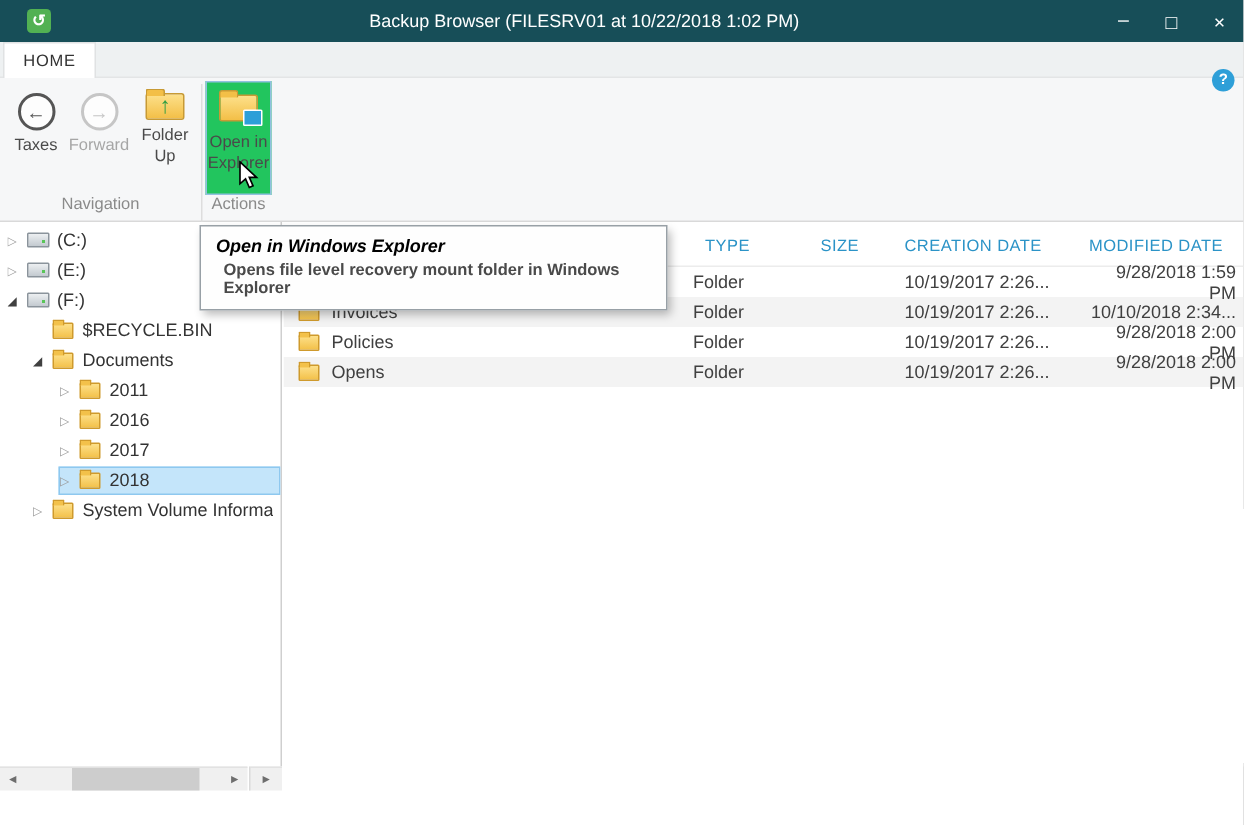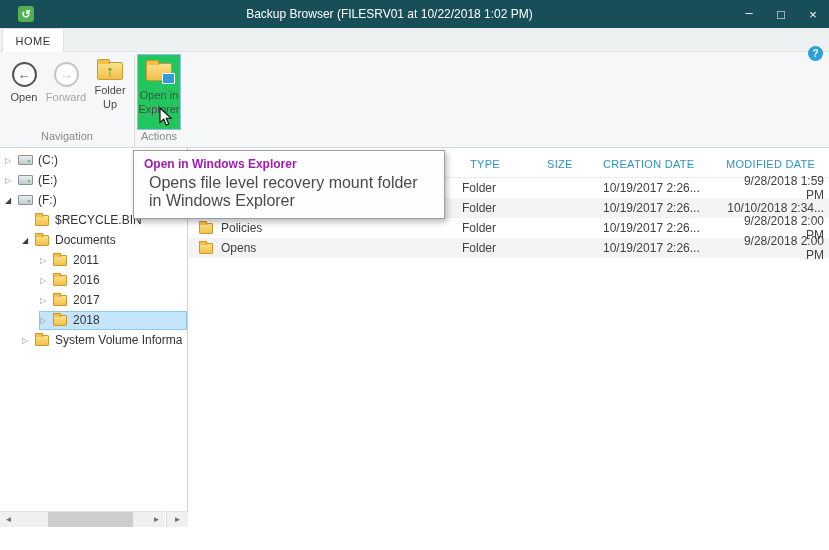--- a/index.html
+++ b/index.html
@@ -50,22 +50,22 @@
   .up-arrow{position:absolute;left:0;right:0;top:-1px;color:#2f9e44;font-size:15px;font-weight:bold;line-height:18px;text-align:center;}
   .explorer-pane{position:absolute;right:-4px;bottom:-4px;width:13px;height:11px;background:#2d9fd8;border:1px solid #fff;border-radius:1px;}
   .group-sep{position:absolute;left:134px;top:4px;height:122px;width:1px;background:#dddddd;}
   .group-label{position:absolute;top:78px;font-size:11px;color:#8a8a8a;text-align:center;}
   .group-nav{left:0;width:134px;}
   .group-act{left:135px;width:48px;}
 
   
   .tooltip{position:absolute;left:133px;top:150px;width:312px;background:#fefefe;border:1px solid #98a0a6;
            box-shadow:2px 3px 6px rgba(0,0,0,.28);padding:6px 10px 8px 10px;z-index:50;}
-  .tooltip-title{font-size:12px;font-weight:bold;color:#a21caf;}
-  .tooltip-body{font-size:16px;color:#4a4a4a;margin-top:3px;padding-left:5px;}
+  .tooltip-title{font-size:12px;font-weight:bold;color:#000000;font-style:italic;}
+  .tooltip-body{font-size:11px;color:#4a4a4a;margin-top:3px;padding-left:5px;font-weight:bold;}
 
   
   .tree-panel{position:absolute;top:148px;left:0;width:188px;bottom:39px;background:#fff;border-right:1px solid #cfcfcf;overflow:hidden;padding-top:2px;}
   .titem{height:20px;display:flex;align-items:center;font-size:12px;color:#333;white-space:nowrap;}
   .titem.lvl0{padding-left:4px;}
   .titem.lvl1{padding-left:21px;}
   .titem.lvl2{padding-left:39px;}
   .trow-inner{display:flex;align-items:center;flex:1;height:19px;border:1px solid transparent;overflow:hidden;}
   .trow-inner.selected{background:var(--sel-bg);border-color:var(--sel-border);}
   .exp{width:13px;flex:none;font-size:8px;text-align:left;}
@@ -137,21 +137,21 @@
   <div class="tabstrip">
     <div class="tab-home">HOME</div>
   </div>
   <div class="help-btn">?</div>
 
   <div class="ribbon">
     <div class="rbtn back-btn">
       <div class="nav-circle">
           <span>←</span>
         </div>
-      <div class="blabel">Open</div>
+      <div class="blabel">Taxes</div>
     </div>
     <div class="rbtn fwd-btn disabled">
       <div class="nav-circle">
           <span>→</span>
         </div>
       <div class="blabel">Forward</div>
     </div>
     <div class="rbtn folderup-btn">
       <div class="big-folder">
         <span class="up-arrow">↑</span>

